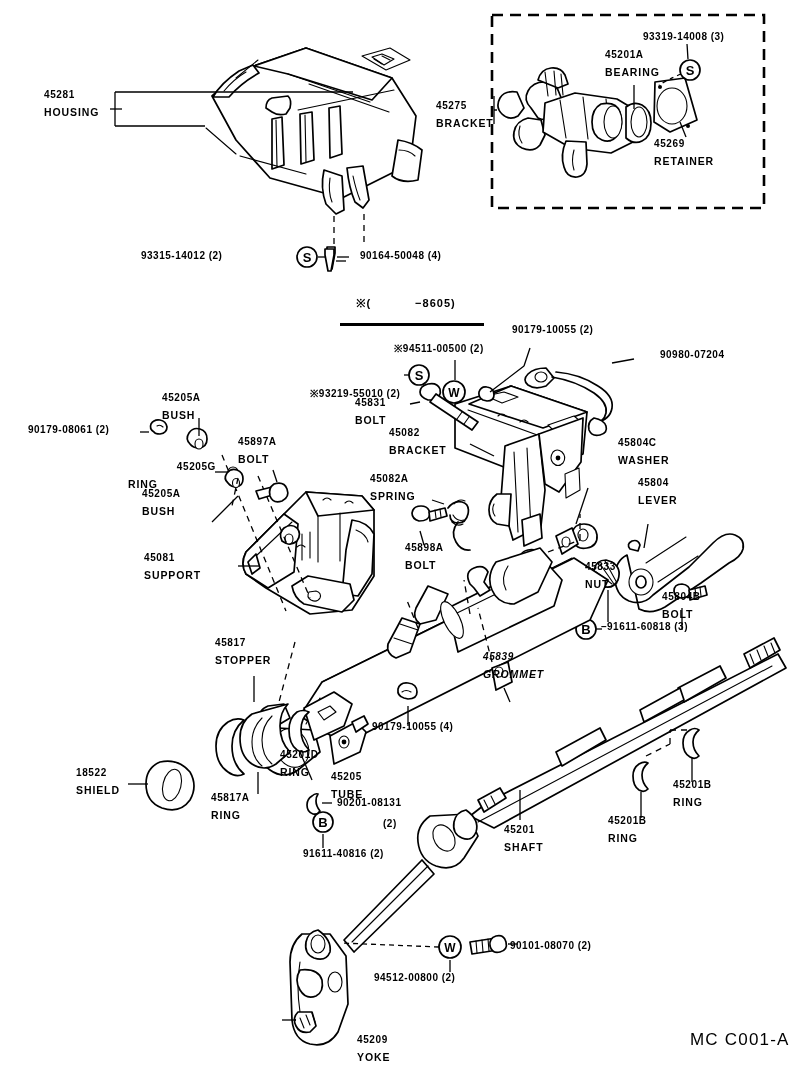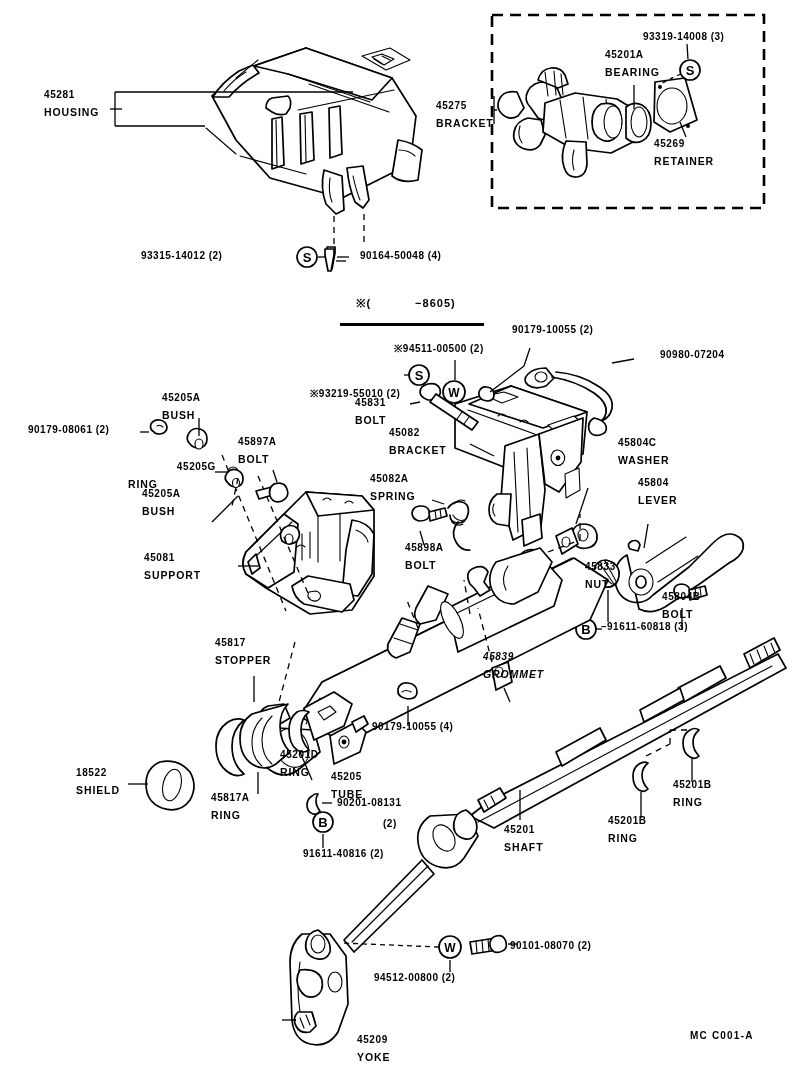--- a/index.html
+++ b/index.html
@@ -28,22 +28,22 @@
   .code{
     position:absolute;
     font-weight:bold;
     font-size:10px;
     letter-spacing:.5px;
     white-space:nowrap;
     color:#000;
   }
   .footer{
     position:absolute;
-    font-weight:bold;
-    font-size:10px;
+    font-weight:normal;
+    font-size:17px;
     letter-spacing:1.2px;
     color:#000;
   }
   .notebar{
     position:absolute;
     font-weight:bold;
     font-size:11px;
     letter-spacing:1px;
     color:#000;
     white-space:pre;

